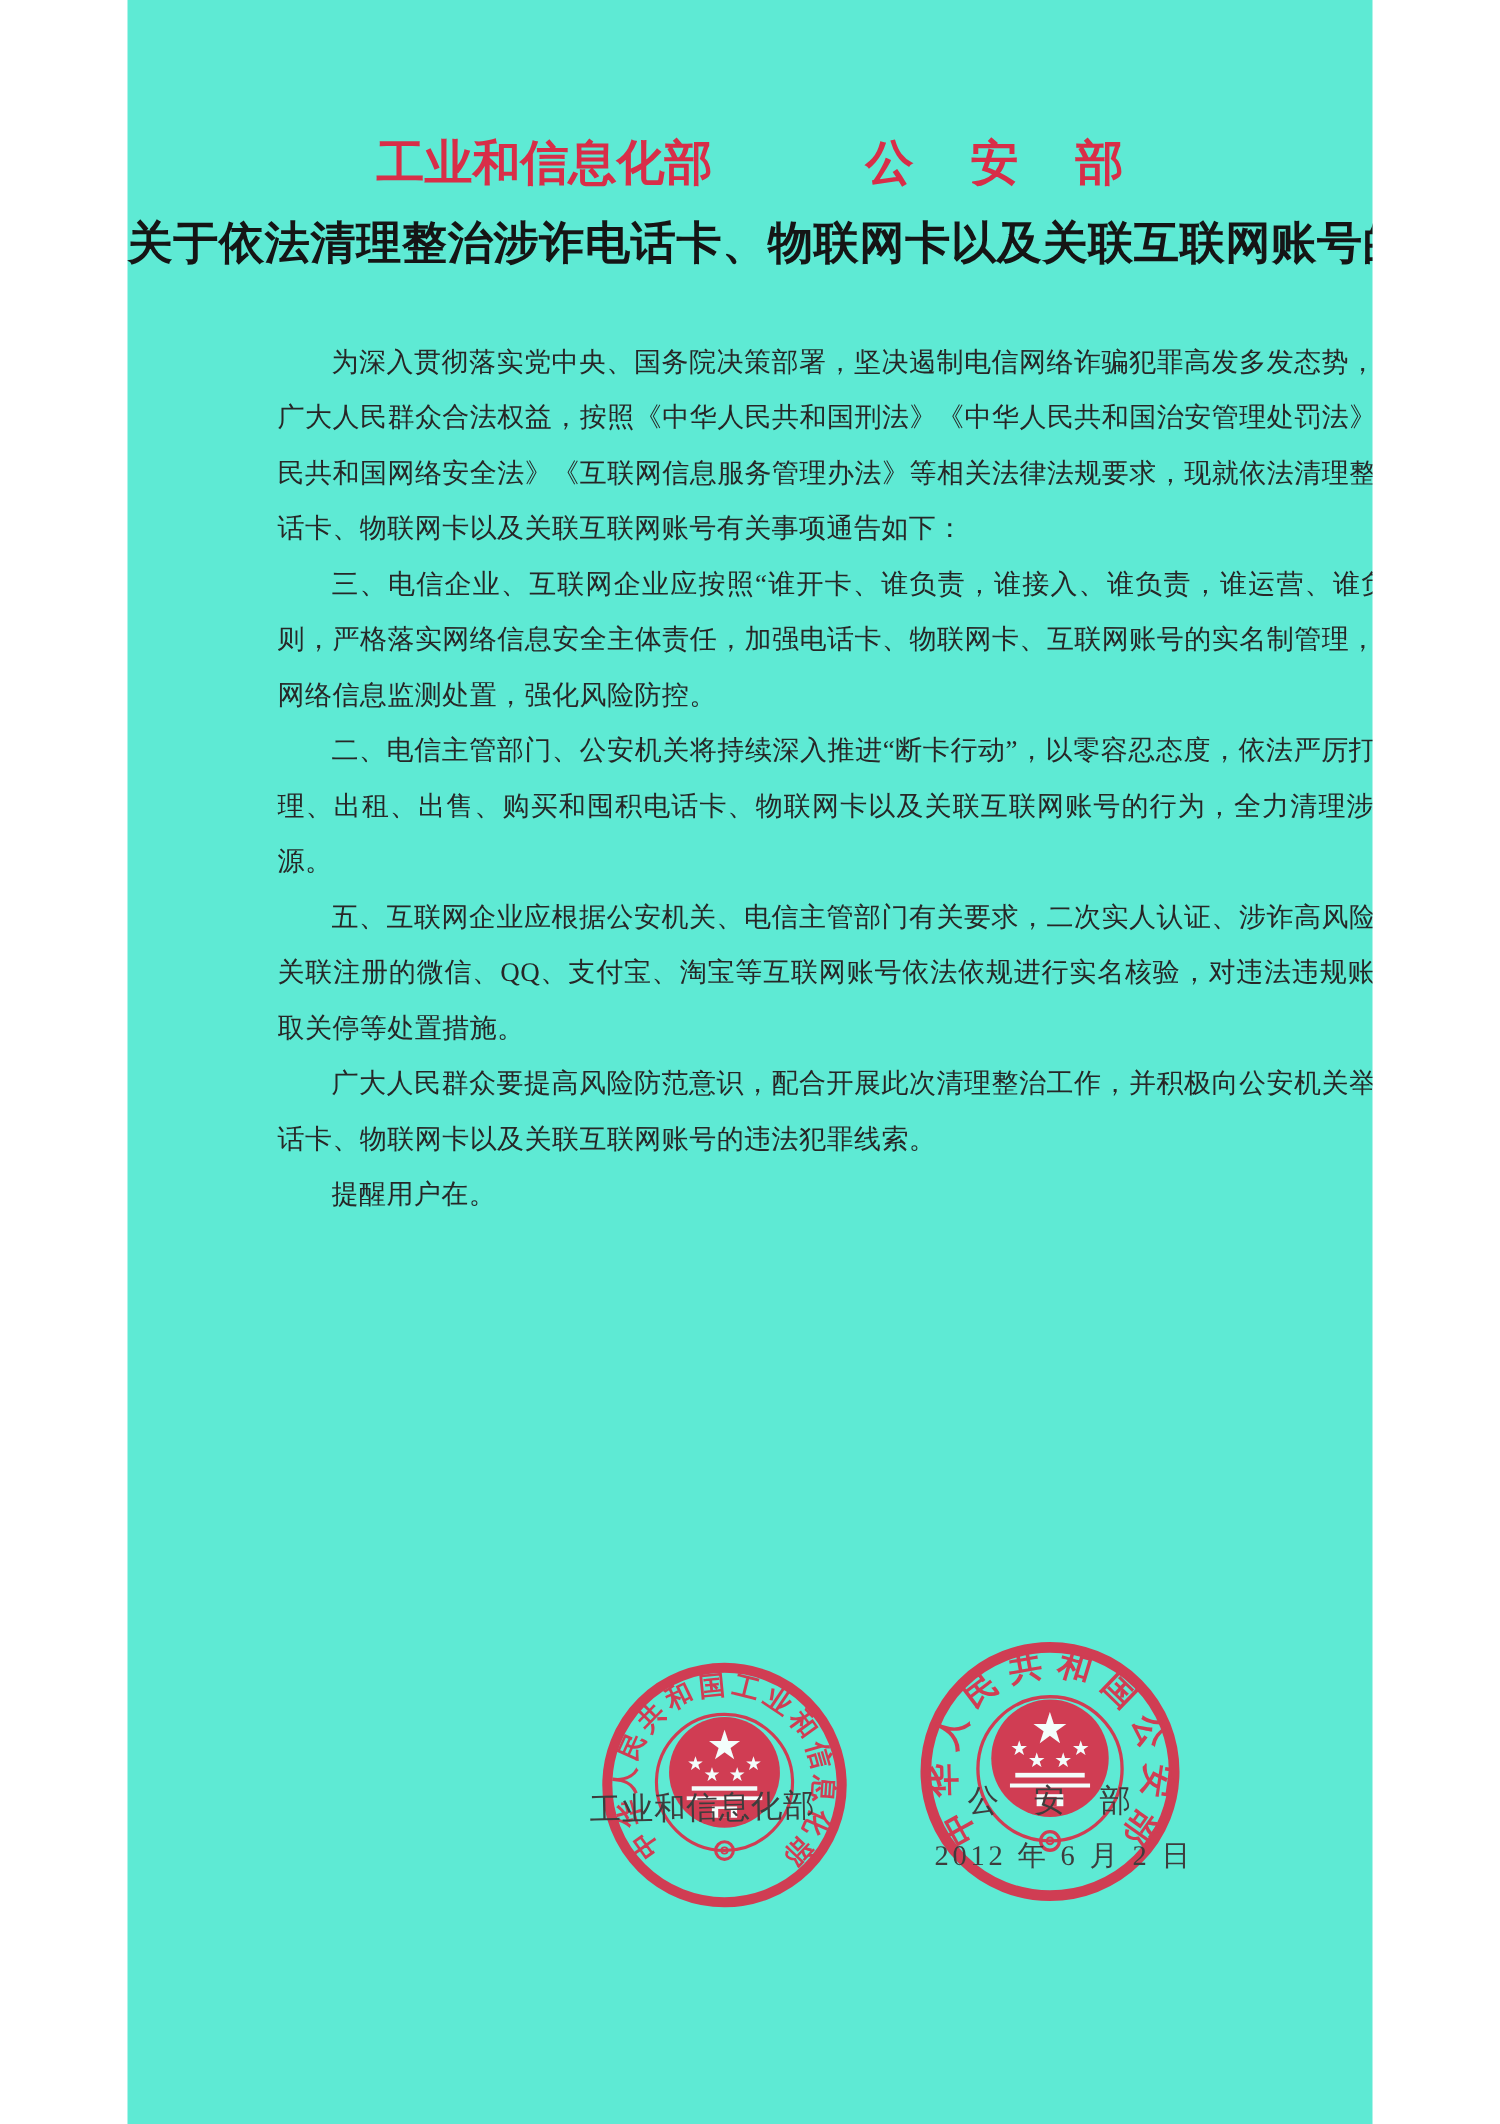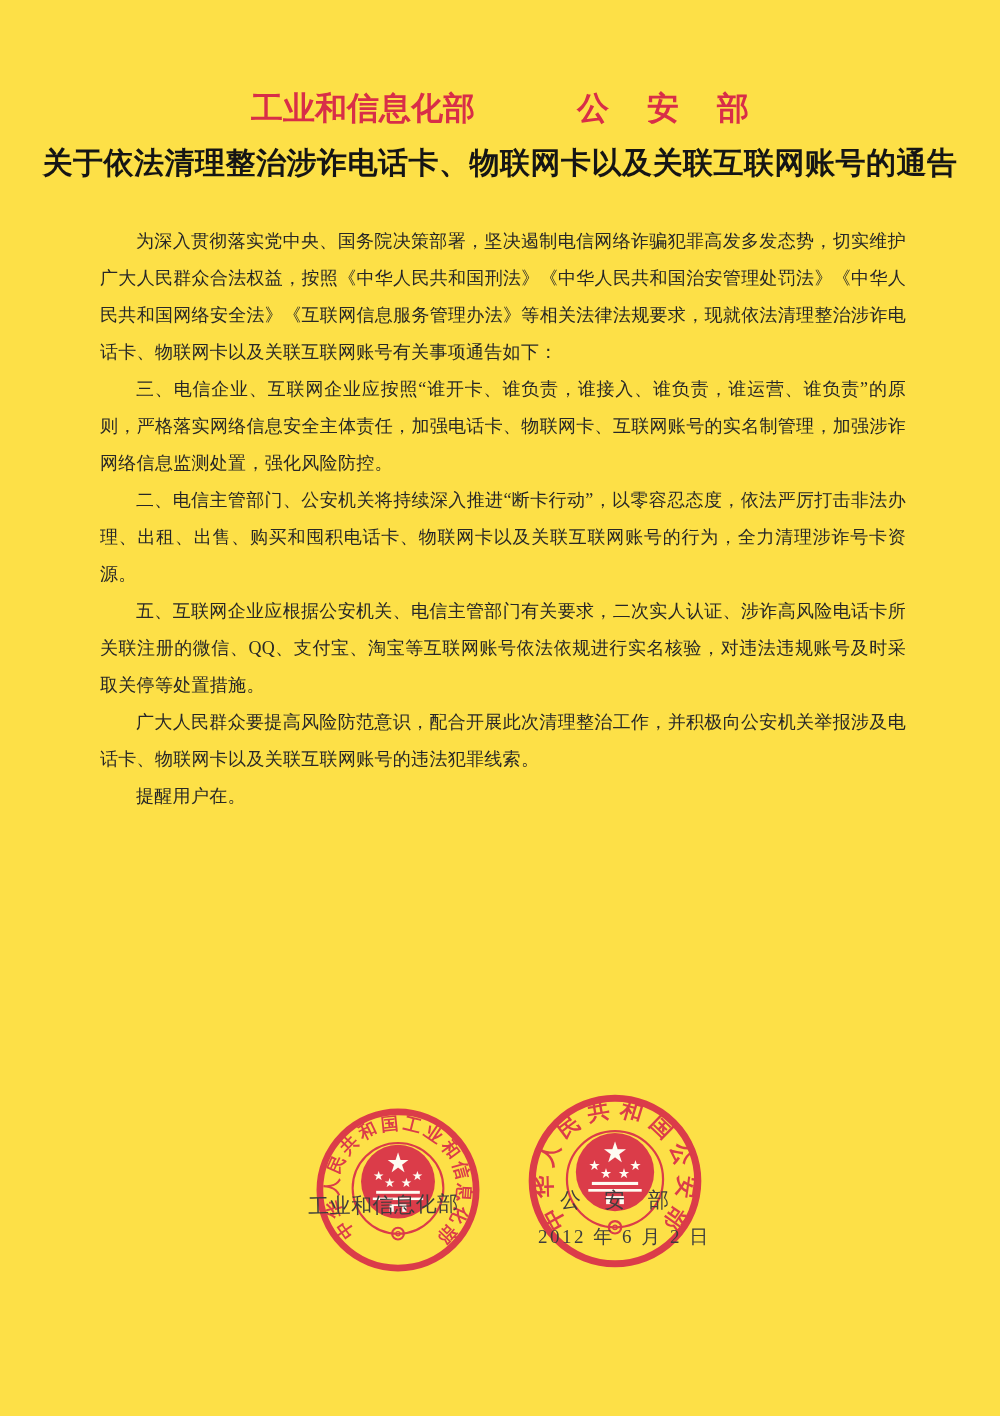--- a/index.html
+++ b/index.html
@@ -1,20 +1,20 @@
 <!DOCTYPE html>
 <html><head>
 <meta charset="utf-8">
 <style>
   html,body{margin:0;padding:0;background:#ffffff;}
   .page{
     position:relative;
-    width:1000px;height:1416px;
+    width:830px;height:1416px;
     margin:0 auto;
-    background:#fde047;
+    background:#5eead4;
     overflow:hidden;
     font-family:"Liberation Serif","DejaVu Serif",serif;
   }
   
   .red-header{
     position:absolute;top:88px;left:0;right:0;
     display:flex;justify-content:center;align-items:baseline;
     gap:102px;
     color:#d82e48;
     font-weight:bold;

